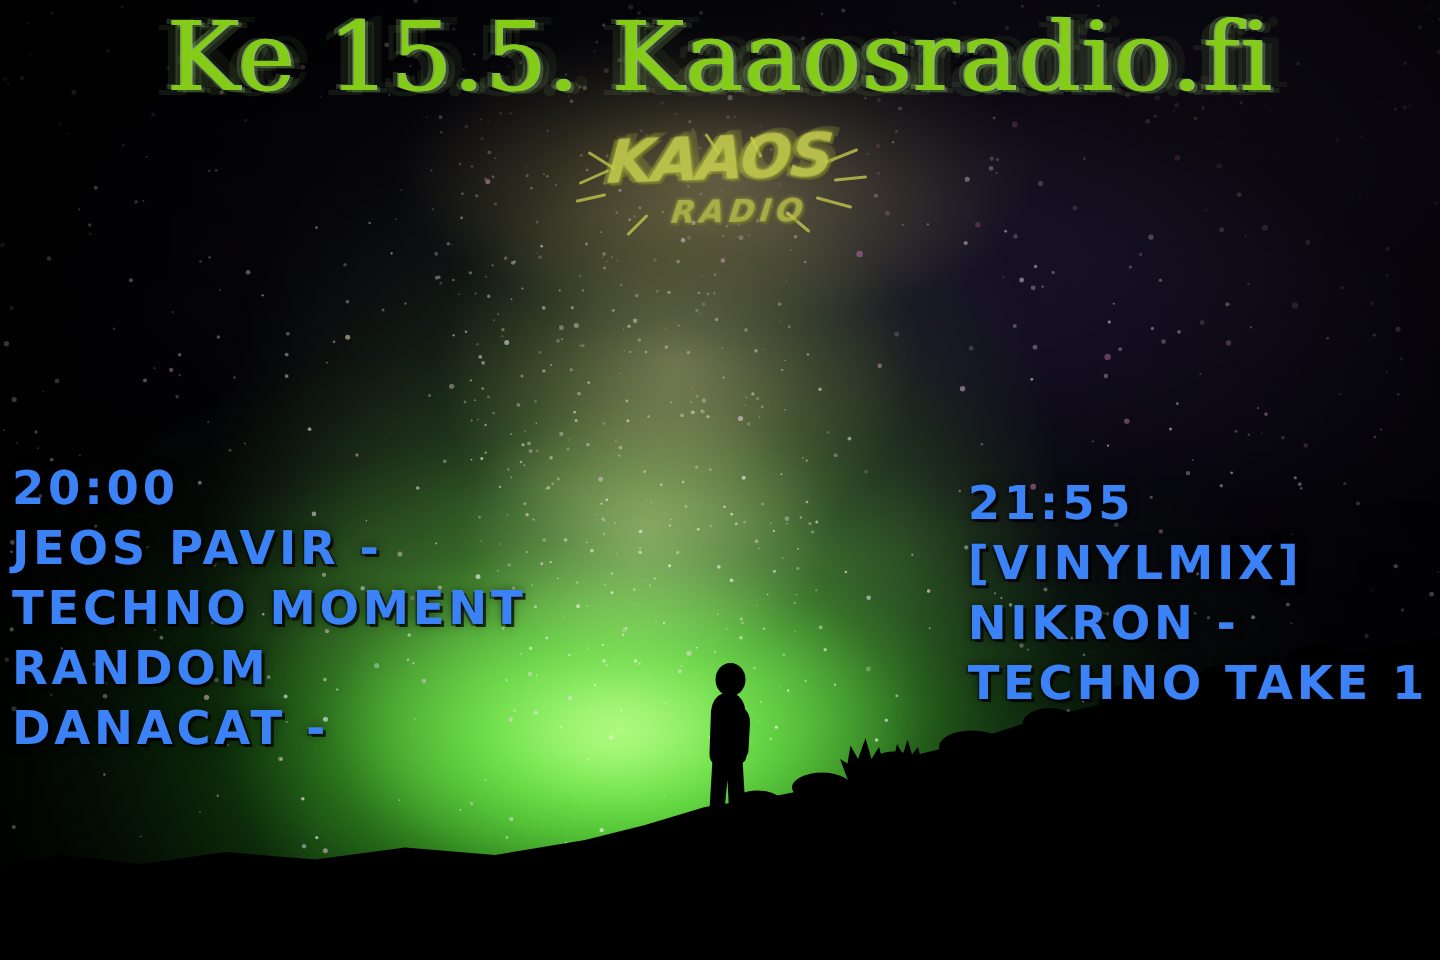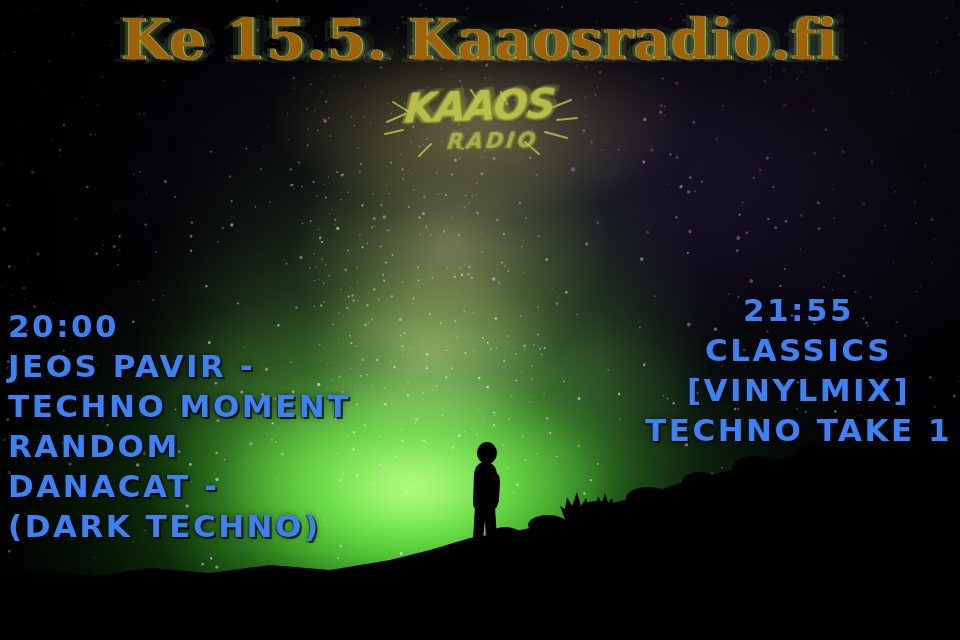--- a/index.html
+++ b/index.html
@@ -63,25 +63,25 @@
   
   #ground{position:absolute;left:0;right:0;bottom:0;height:230px;}
 
   
   #header{
     position:absolute;left:0;right:0;top:4px;height:80px;
     text-align:center;
   }
   #header-title{
     font-family:"DejaVu Serif",serif;
-    font-weight:700;
-    font-size:56px;
+    font-weight:400;
+    font-size:64px;
     line-height:70px;
     letter-spacing:1px;
-    color:#a16207;
+    color:#84cc16;
     white-space:nowrap;
     text-shadow:
        1px 0 0 rgba(155,209,115,.85),
       -1px 0 0 rgba(155,209,115,.65),
        3px 1px 0 rgba(155,209,115,.28),
       -4px -1px 0 rgba(155,209,115,.22),
        7px 2px 0 rgba(155,209,115,.12),
       -9px 3px 0 rgba(155,209,115,.10),
       12px -2px 0 rgba(155,209,115,.07);
   }
@@ -127,21 +127,21 @@
     letter-spacing:2.5px;
     color:#3b82f6;
     white-space:nowrap;
     text-shadow:
       2px 2px 0 rgba(0,0,0,.72),
       -1px 1px 0 rgba(0,0,0,.45),
       0 0 7px rgba(0,0,0,.55);
     text-transform:uppercase;
   }
   #schedule-left{left:8px;top:306px;text-align:left;}
-  #schedule-right{right:8px;top:290px;text-align:center;}
+  #schedule-right{right:8px;top:316px;text-align:left;}
   .sched-line{display:block;height:40px;}
   
   .sched-line,#header-title{transform-origin:left center;}
 </style>
 </head>
 <body>
 
 <div id="poster">
 
   <div class="layer" id="sky-base"></div>
@@ -1053,22 +1053,21 @@
     <div id="logo-kaaos">KAAOS</div>
     <div id="logo-radio">RADIO</div>
   </div>
 
   <div class="schedule-col" id="schedule-left">
       <span class="sched-line">20:00</span>
       <span class="sched-line">JEOS PAVIR -</span>
       <span class="sched-line">TECHNO MOMENT</span>
       <span class="sched-line">RANDOM</span>
       <span class="sched-line">DANACAT -</span>
-      <span class="sched-line">(DARK TECHNO)</span>
     </div>
   <div class="schedule-col" id="schedule-right">
       <span class="sched-line">21:55</span>
-      <span class="sched-line">CLASSICS</span>
       <span class="sched-line">[VINYLMIX]</span>
+      <span class="sched-line">NIKRON -</span>
       <span class="sched-line">TECHNO TAKE 1</span>
     </div>
 
 </div>
 
 </body></html>

